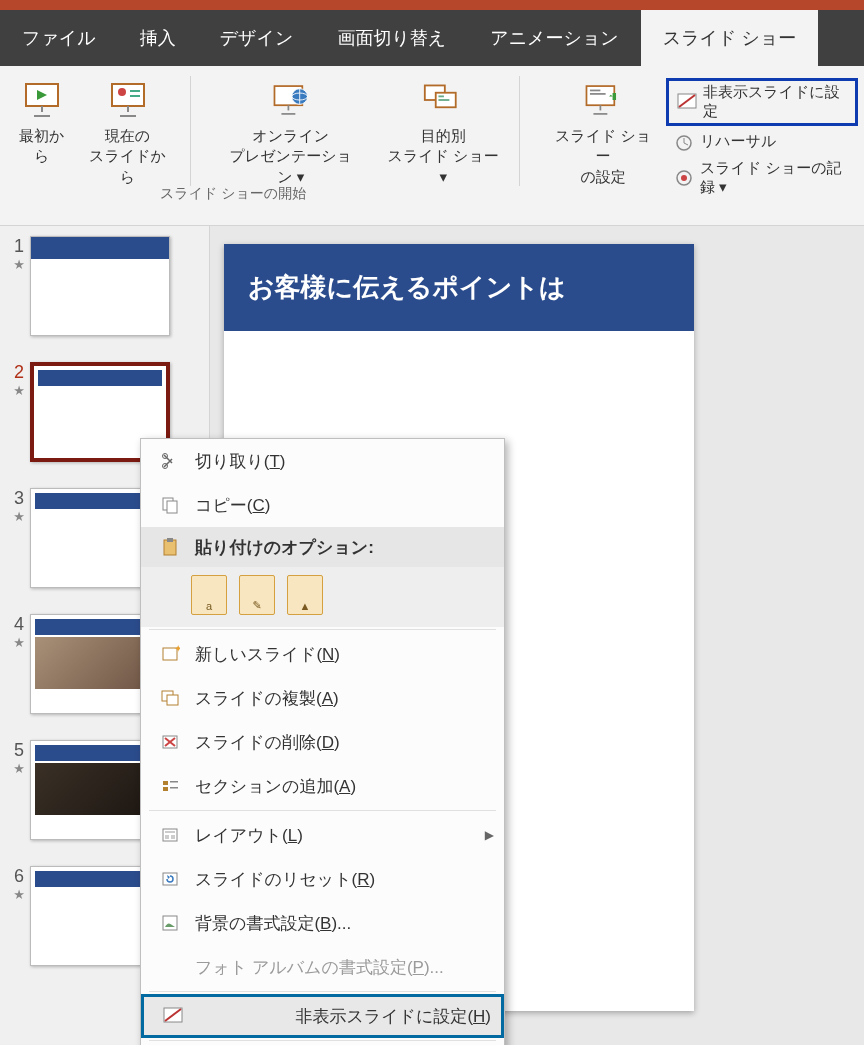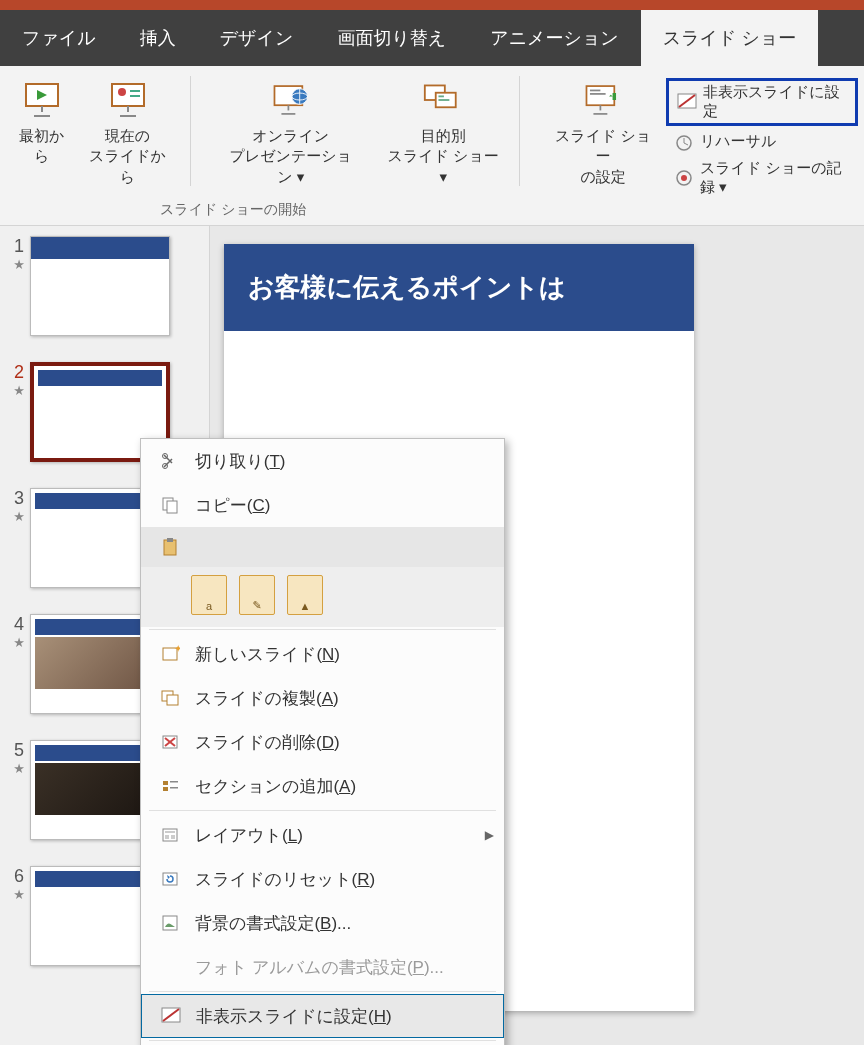--- a/index.html
+++ b/index.html
@@ -9,21 +9,21 @@
 
 .tabs { display: flex; background: #404040; height: 56px; align-items: center; }
 .tab { color: #fff; padding: 0 22px; height: 100%; display: flex; align-items: center; font-size: 18px; cursor: pointer; }
 .tab.active { background: #f3f3f3; color: #333; }
 
 .ribbon { background: #f3f3f3; border-bottom: 1px solid #d4d4d4; height: 160px; position: relative; }
 .ribbon-group { display: flex; align-items: flex-start; padding: 10px 6px 0; height: 100%; }
 .rbtn { display: flex; flex-direction: column; align-items: center; justify-content: flex-start; padding: 4px 8px; cursor: pointer; text-align: center; font-size: 15px; color: #333; line-height: 1.35; }
 .rbtn .ico { width: 40px; height: 40px; margin-bottom: 6px; display: flex; align-items: center; justify-content: center; }
 .sep { width: 1px; background: #d4d4d4; height: 110px; margin: 0 12px; }
-.group-label { position: absolute; bottom: 6px; font-size: 14px; color: #666; }
+.group-label { position: absolute; bottom: 22px; font-size: 14px; color: #666; }
 
 .side-opts { display: flex; flex-direction: column; gap: 4px; padding-top: 2px; }
 .side-opt { display: flex; align-items: center; gap: 6px; padding: 2px 8px; font-size: 15px; color: #333; cursor: pointer; }
 .side-opt.hl { border: 3px solid #0f3bb0; }
 
 .workspace { display: flex; height: calc(1045px - 10px - 56px - 160px); }
 .thumb-panel { width: 210px; background: #f0f0f0; border-right: 1px solid #d4d4d4; padding: 10px 8px; overflow: hidden; }
 .thumb-row { display: flex; align-items: flex-start; margin-bottom: 26px; }
 .thumb-num { width: 22px; font-size: 18px; color: #555; text-align: center; }
 .thumb-num.sel { color: #b03018; }
@@ -36,21 +36,21 @@
 
 .editor { flex: 1; background: #e8e8e8; padding: 18px 0 0 14px; }
 .slide { width: 470px; background: #fff; box-shadow: 0 2px 6px rgba(0,0,0,0.3); }
 .slide-title { background: #2b4c8c; color: #fff; font-size: 26px; font-weight: bold; padding: 26px 24px; }
 .slide-body { height: 680px; }
 
 .context-menu { position: absolute; left: 140px; top: 438px; width: 365px; background: #fcfcfc; border: 1px solid #bfbfbf; box-shadow: 3px 3px 8px rgba(0,0,0,0.3); z-index: 100; }
 .cm-item { display: flex; align-items: center; height: 44px; padding: 0 10px 0 14px; cursor: pointer; font-size: 17px; color: #333; }
 .cm-item.disabled { color: #9a9a9a; }
 .cm-item.hover { background: #e6e6e6; }
-.cm-item.hl { border: 1px solid #0369a1; background: #e8e8e8; }
+.cm-item.hl { border: 3px solid #0369a1; background: #e8e8e8; text-align: right; }
 .cm-ico { width: 30px; display: flex; align-items: center; justify-content: center; }
 .cm-label { flex: 1; padding-left: 10px; }
 .cm-arrow { color: #666; font-size: 12px; }
 .cm-paste-row { display: flex; gap: 12px; padding: 8px 0 12px 50px; }
 .cm-paste-btn { width: 36px; height: 40px; border: 1px solid #d4a040; background: #f7e6c0; border-radius: 2px; cursor: pointer; display: flex; align-items: flex-end; justify-content: center; padding-bottom: 2px; font-size: 11px; color: #7a5a20; }
 .cm-sep { height: 1px; background: #e0e0e0; margin: 2px 8px; }
 
 u { text-decoration: underline; }
 
 svg { display: block; }
@@ -260,20 +260,21 @@
       </span>
     <span class="cm-label"><span>コピー</span>(<u>C</u>)</span>
   </div>
   <div class="cm-item hover" style="height:40px;">
     <span class="cm-ico">
         <svg width="20" height="20">
           <rect x="4" y="3" width="12" height="15" fill="#e8c070" stroke="#b38030"></rect>
           <rect x="7" y="1" width="6" height="4" fill="#888"></rect>
         </svg>
       </span>
+    <span class="cm-label" style="font-weight:bold;">貼り付けのオプション:</span>
   </div>
   <div class="cm-paste-row" style="background:#eee;">
     <div class="cm-paste-btn">a</div>
     <div class="cm-paste-btn">✎</div>
     <div class="cm-paste-btn">▲</div>
   </div>
   <div class="cm-sep"></div>
   <div class="cm-item">
     <span class="cm-ico">
         <svg width="20" height="20">

